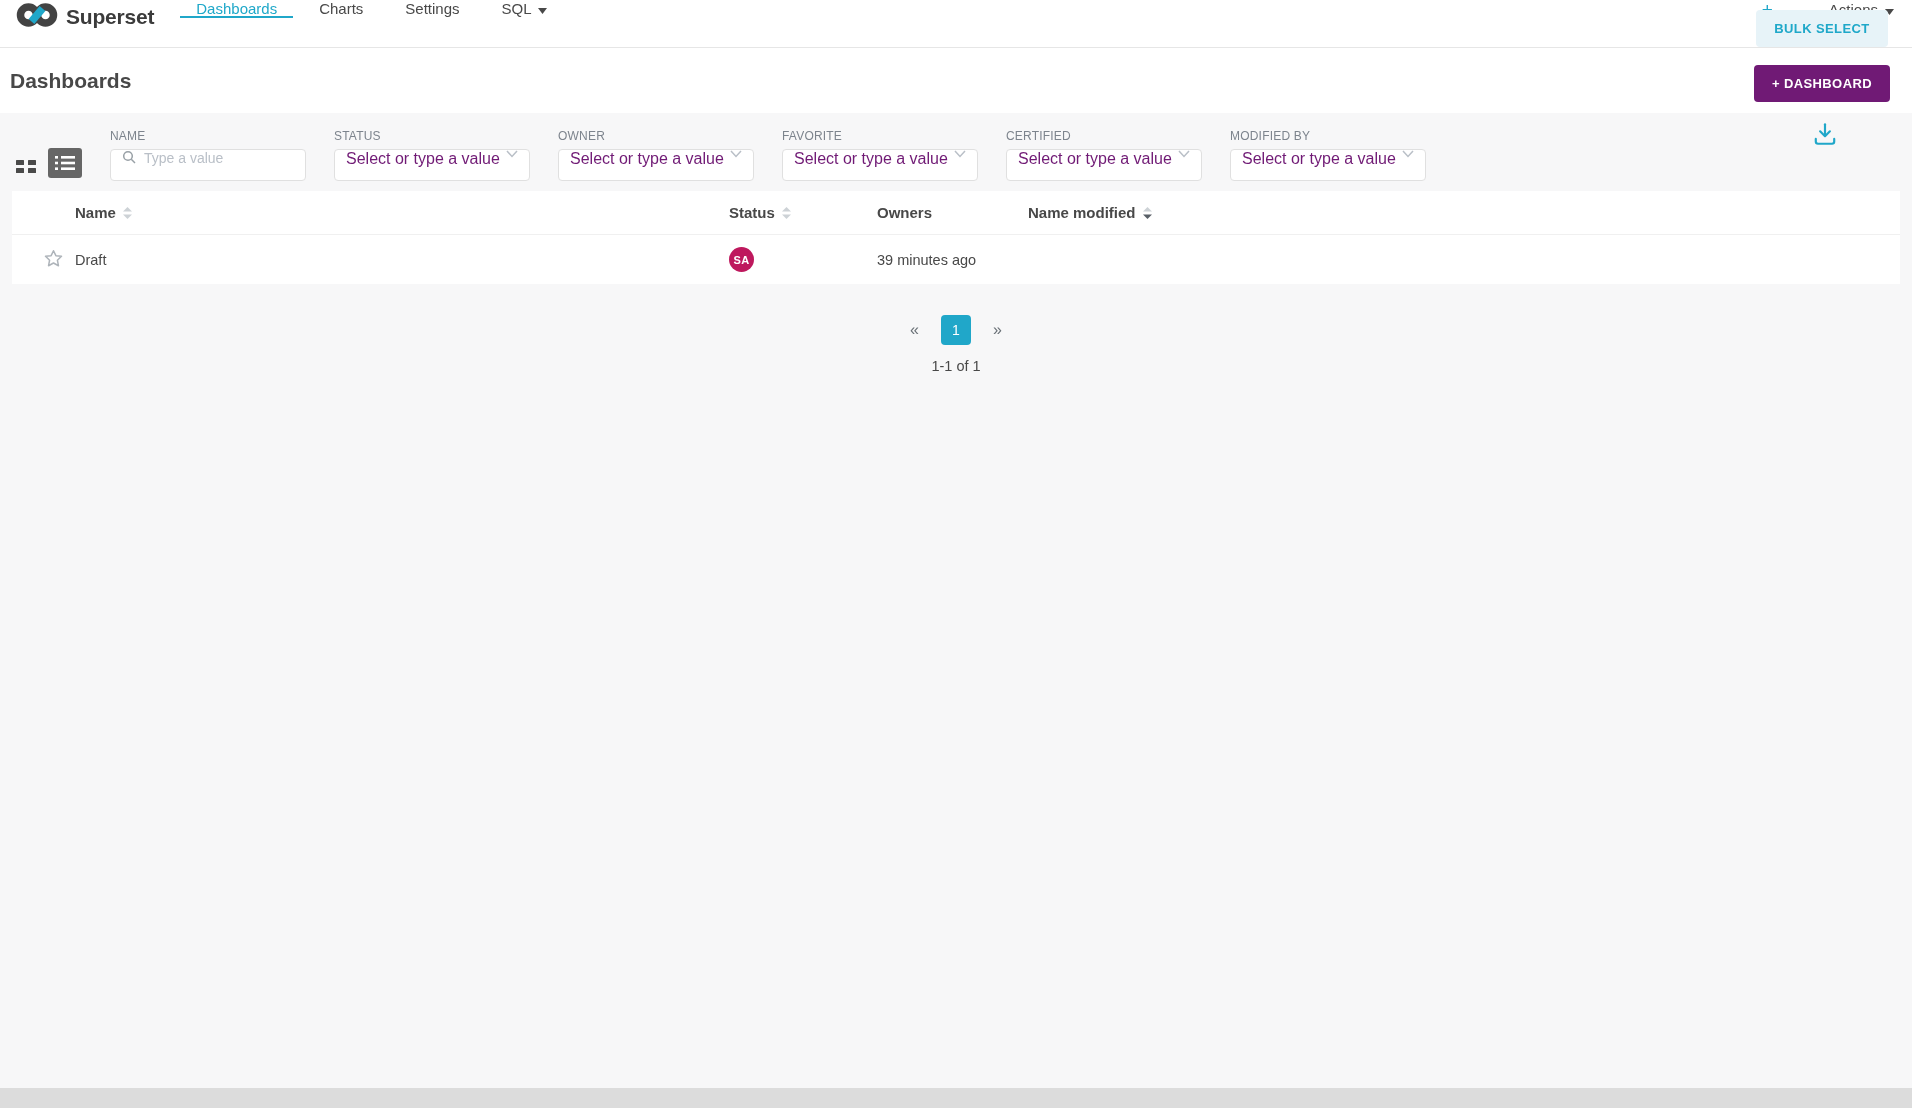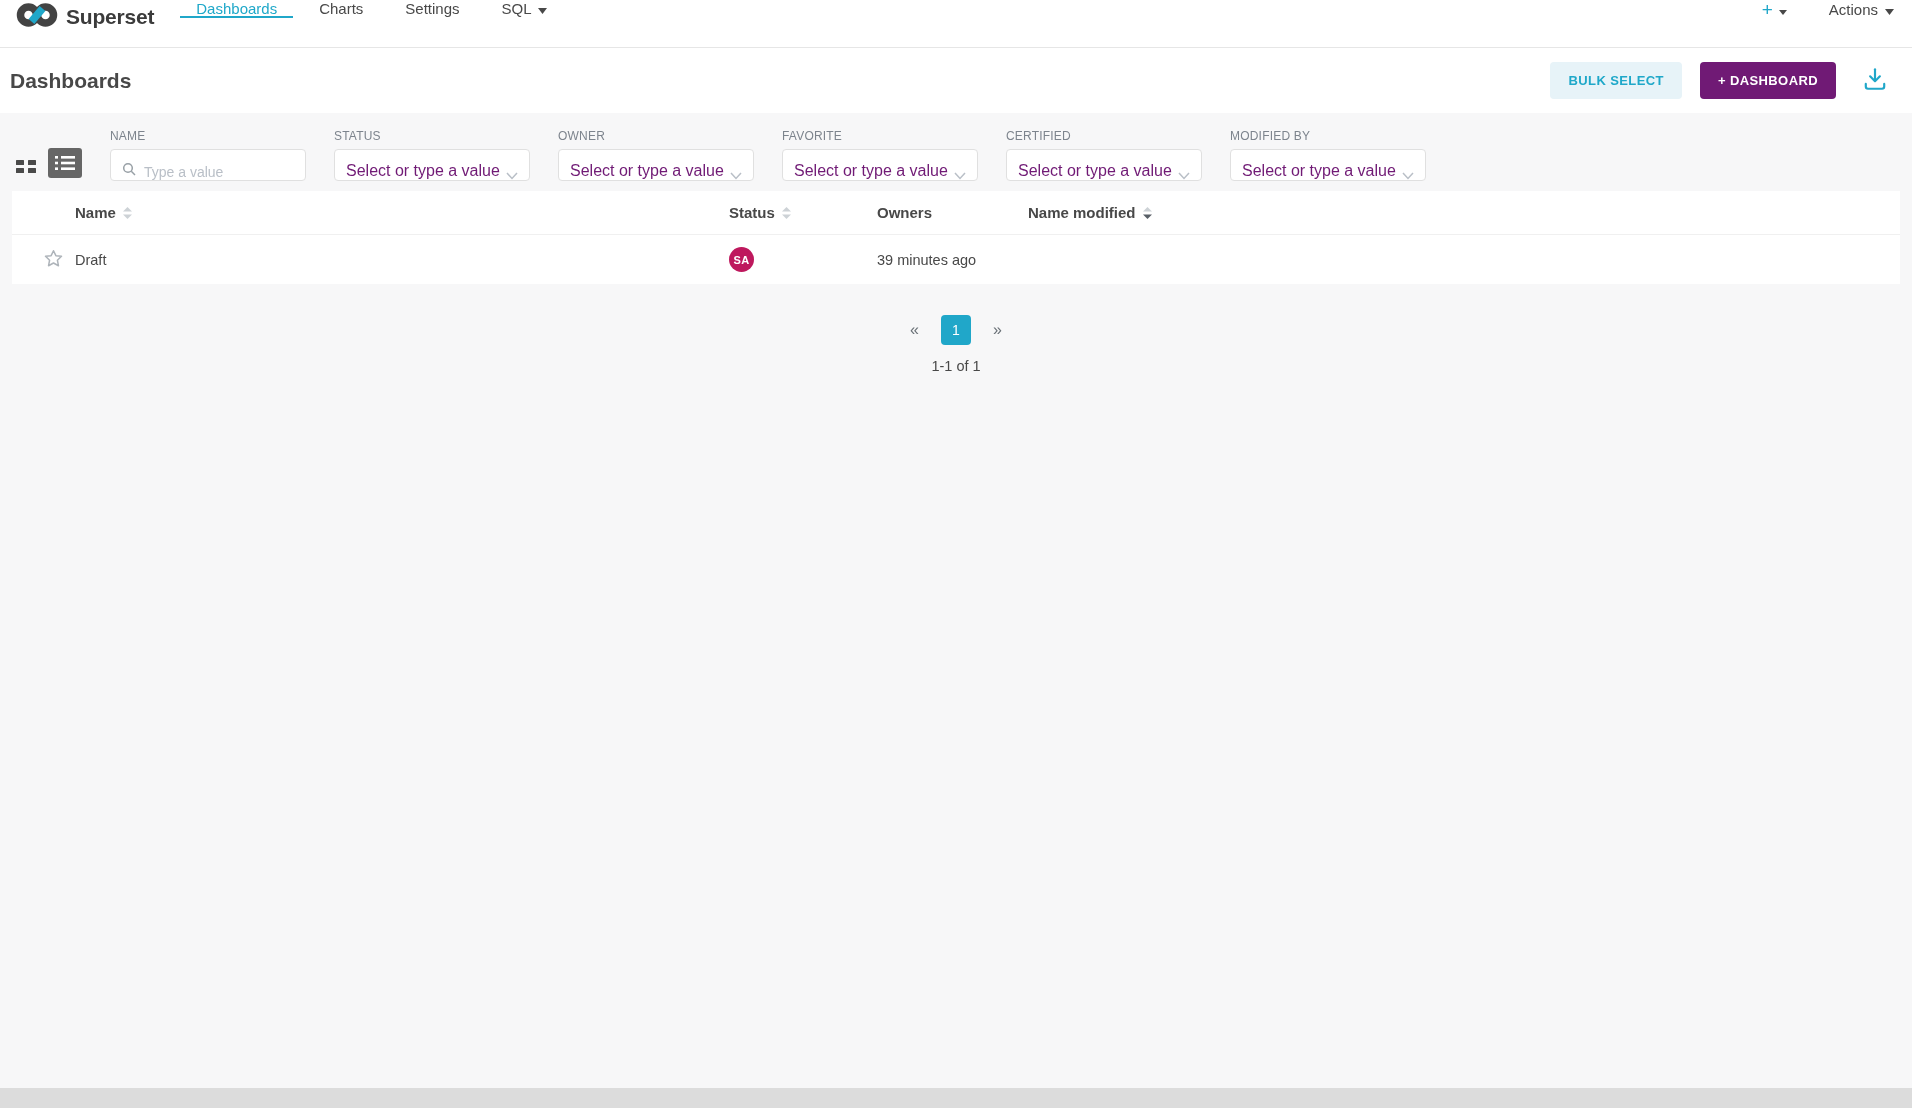--- a/index.html
+++ b/index.html
@@ -32,21 +32,21 @@
   .nav-plus { display: inline-flex; align-items: center; gap: 6px; cursor: pointer; }
   .nav-plus .plus-glyph { color: #20A7C9; font-size: 19px; font-weight: 400; line-height: 1; }
   .nav-settings { display: inline-flex; align-items: center; gap: 7px; font-size: 15px; cursor: pointer; }
 
   
   .page-header {
     height: 65px; background: #fff;
     display: flex; align-items: center; padding: 0 22px 0 10px;
   }
   .page-title { font-size: 21px; font-weight: 700; color: #484848; }
-  .header-actions { margin-left: auto; display: flex; align-items: center; gap: 18px; }
+  .header-actions { margin-left: auto; display: flex; align-items: center; gap: 18px; flex-direction: column; }
   .btn { border: none; border-radius: 4px; font-family: inherit; font-size: 13px;
          font-weight: 700; letter-spacing: 0.4px; padding: 11px 18px; cursor: pointer; }
   .btn-secondary { background: #E7F3F8; color: #1FA8C9; }
   .btn-primary { background: #701a75; color: #fff; }
   .export-btn { background: none; border: none; cursor: pointer; padding: 2px; margin-left: 6px; display: flex; }
 
   
   .filter-bar {
     background: #F7F7F8; padding: 16px 24px 10px 14px;
     display: flex; align-items: flex-end; gap: 28px;
@@ -54,21 +54,21 @@
   .view-toggle { display: flex; align-items: flex-end; gap: 10px; padding-bottom: 3px; }
   .toggle-card { width: 24px; height: 24px; display: flex; align-items: center; justify-content: center; cursor: pointer; }
   .toggle-list {
     width: 34px; height: 30px; background: #666; border-radius: 3px;
     display: flex; align-items: center; justify-content: center; cursor: pointer;
   }
   .filter-group { display: flex; flex-direction: column; }
   .filter-label { font-size: 12px; color: #7D848D; letter-spacing: 0.2px; margin-bottom: 6px; }
   .filter-control {
     width: 196px; height: 32px; background: #fff; border: 1px solid #E0E0E0;
-    border-radius: 4px; display: flex; align-items: flex-end; padding: 0 11px;
+    border-radius: 4px; display: flex; align-items: flex-start; padding: 0 11px;
   }
   .filter-control input {
     border: none; outline: none; width: 100%; font-family: inherit; font-size: 14px;
     color: #484848; margin-left: 8px; background: transparent;
   }
   .filter-control input::placeholder { color: #B9BFC7; }
   .select-placeholder { font-size: 16px; color: #701a75; flex: 1; white-space: nowrap; overflow: hidden; }
   .select-chevron { margin-left: 6px; display: flex; }
 
   

